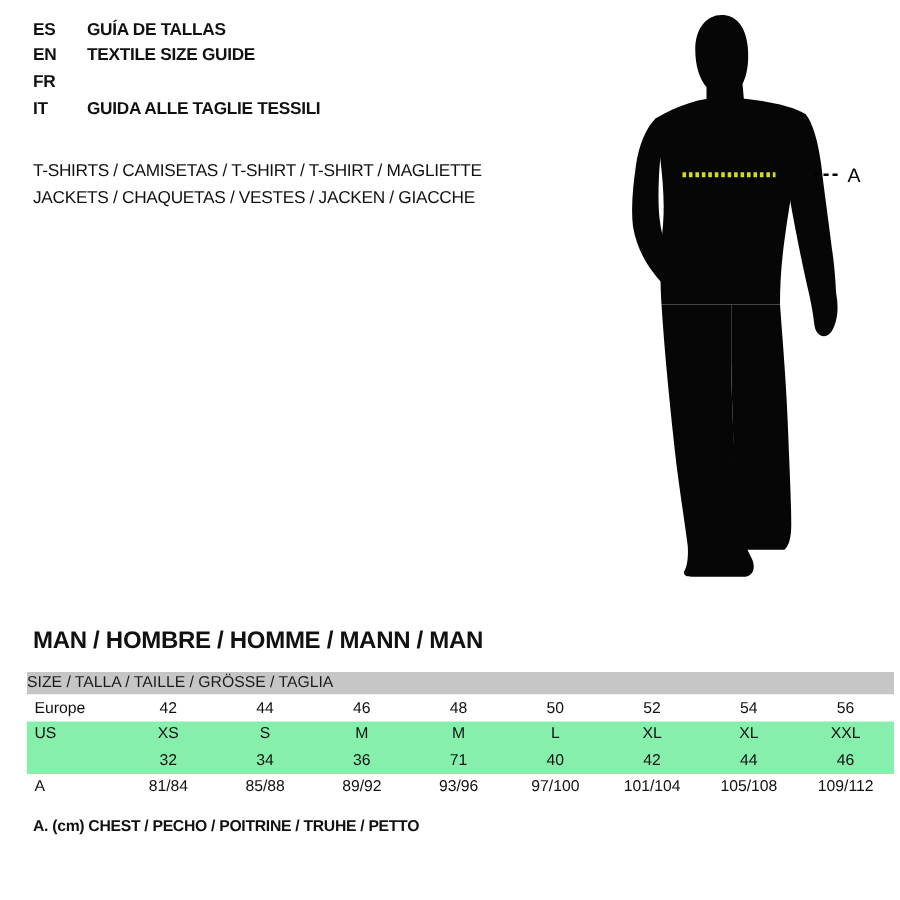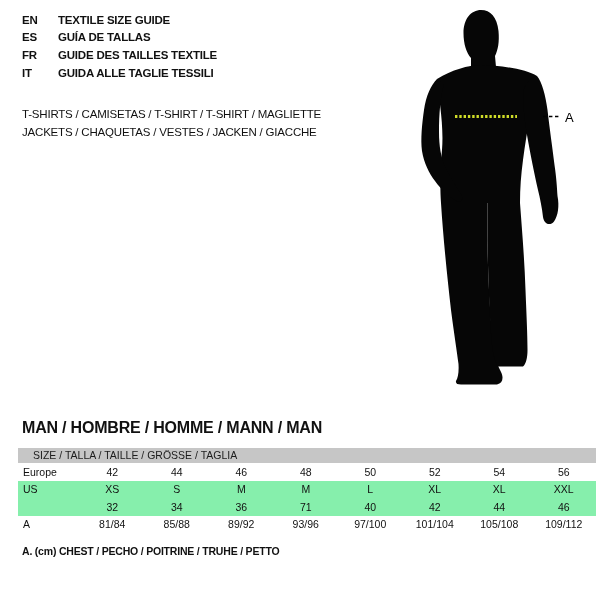--- a/index.html
+++ b/index.html
@@ -22,47 +22,46 @@
   
   .figure{ position:absolute; left:390px; top:0; width:210px; height:400px; }
   .figure text{ font-family:"Liberation Sans", sans-serif; fill:#000; }
 
   
   .man-title{ position:absolute; left:22px; top:419px;
               font-weight:bold; font-size:16px; letter-spacing:-0.2px; }
 
   
   .size-table{ position:absolute; left:18px; top:448px; width:578px; font-size:10.5px; }
-  .t-header{ background:#c6c6c6; height:15px; line-height:15px; padding-left:15px; color:#1c1c1c; }
+  .t-header{ background:#c6c6c6; height:15px; line-height:15px; padding-left:0; color:#1c1c1c; }
   .t-row{ display:flex; height:17.5px; align-items:center; background:#ffffff; }
   .t-row.shade{ background:#86efac; }
   .t-label{ width:62px; padding-left:5px; }
   .t-cell{ width:64.5px; text-align:center; }
 
   
   .footnote{ position:absolute; left:22px; top:545px;
              font-weight:bold; font-size:10.5px; letter-spacing:-0.2px; }
 </style>
 </head>
 <body>
 
 <div class="canvas">
 
   <div class="lang-list">
     <div class="lang-row">
+      <span class="lang-code">ES</span>
+      <span class="lang-label">GUÍA DE TALLAS</span>
+    </div>
+    <div class="lang-row">
       <span class="lang-code">EN</span>
       <span class="lang-label">TEXTILE SIZE GUIDE</span>
     </div>
     <div class="lang-row">
-      <span class="lang-code">ES</span>
-      <span class="lang-label">GUÍA DE TALLAS</span>
-    </div>
-    <div class="lang-row">
       <span class="lang-code">FR</span>
-      <span class="lang-label">GUIDE DES TAILLES TEXTILE</span>
     </div>
     <div class="lang-row">
       <span class="lang-code">IT</span>
       <span class="lang-label">GUIDA ALLE TAGLIE TESSILI</span>
     </div>
   </div>
 
   <div class="categories">
     <div>T-SHIRTS / CAMISETAS / T-SHIRT / T-SHIRT / MAGLIETTE</div>
     <div>JACKETS / CHAQUETAS / VESTES / JACKEN / GIACCHE</div>

